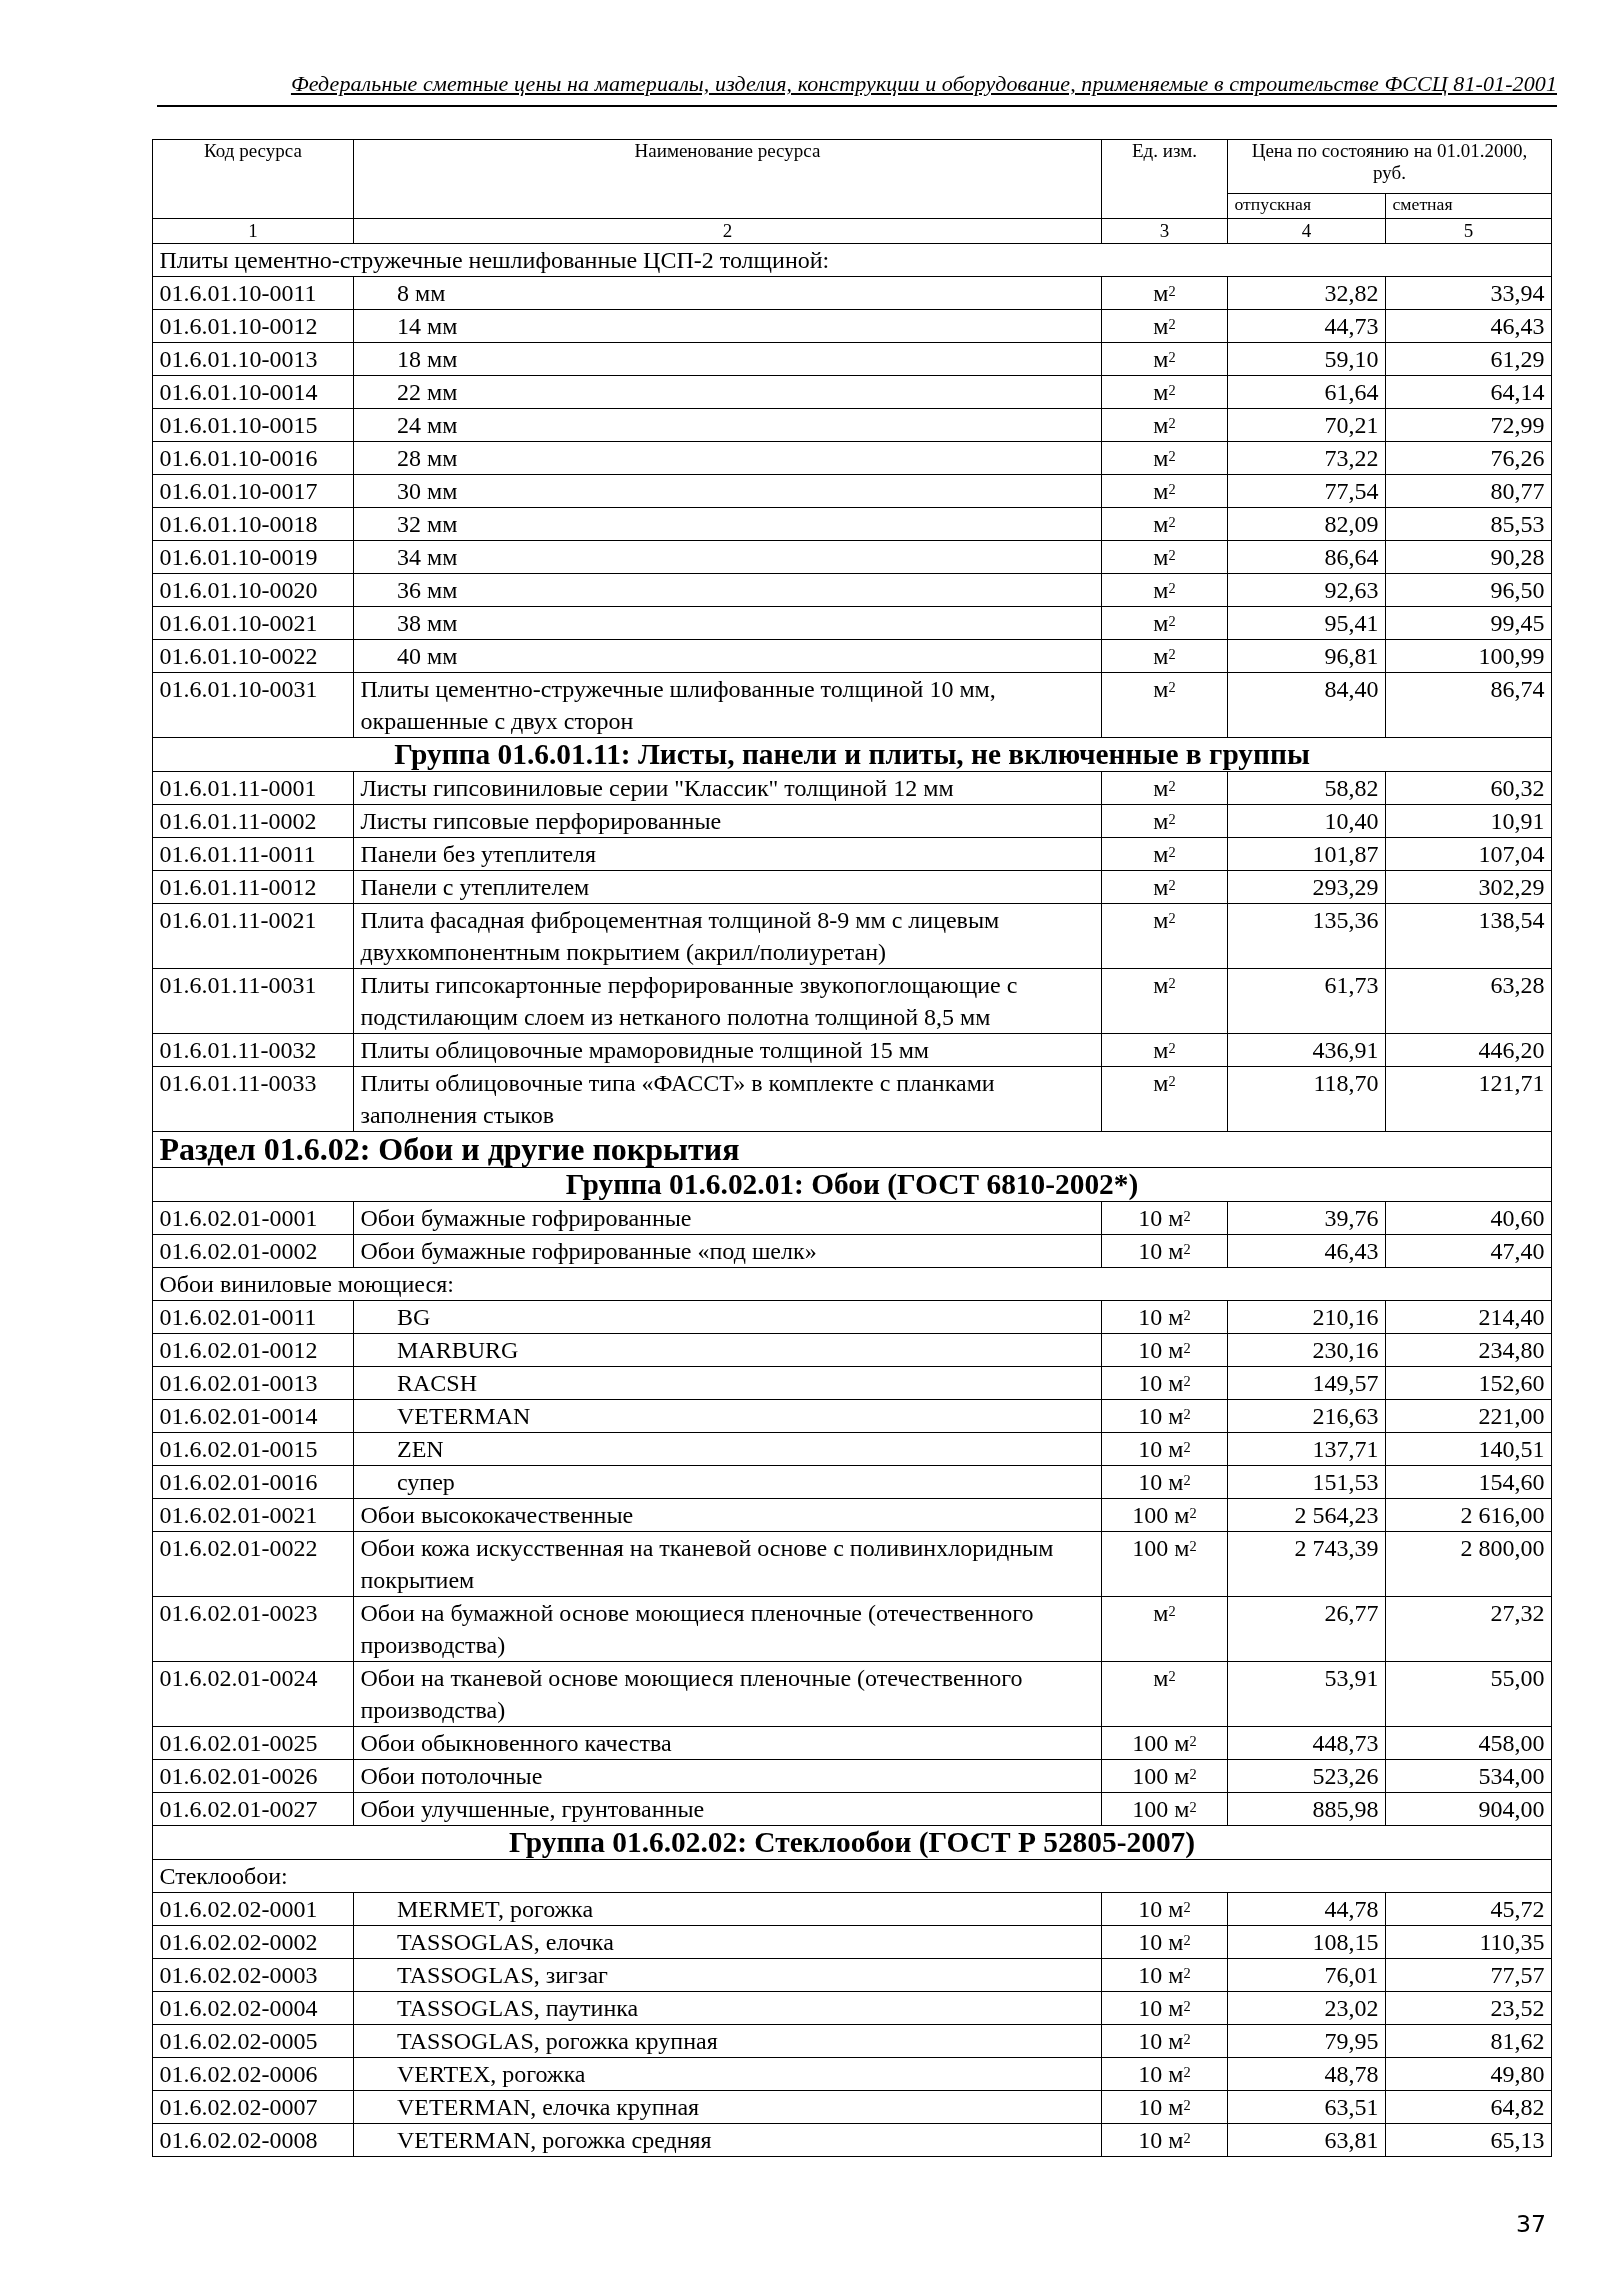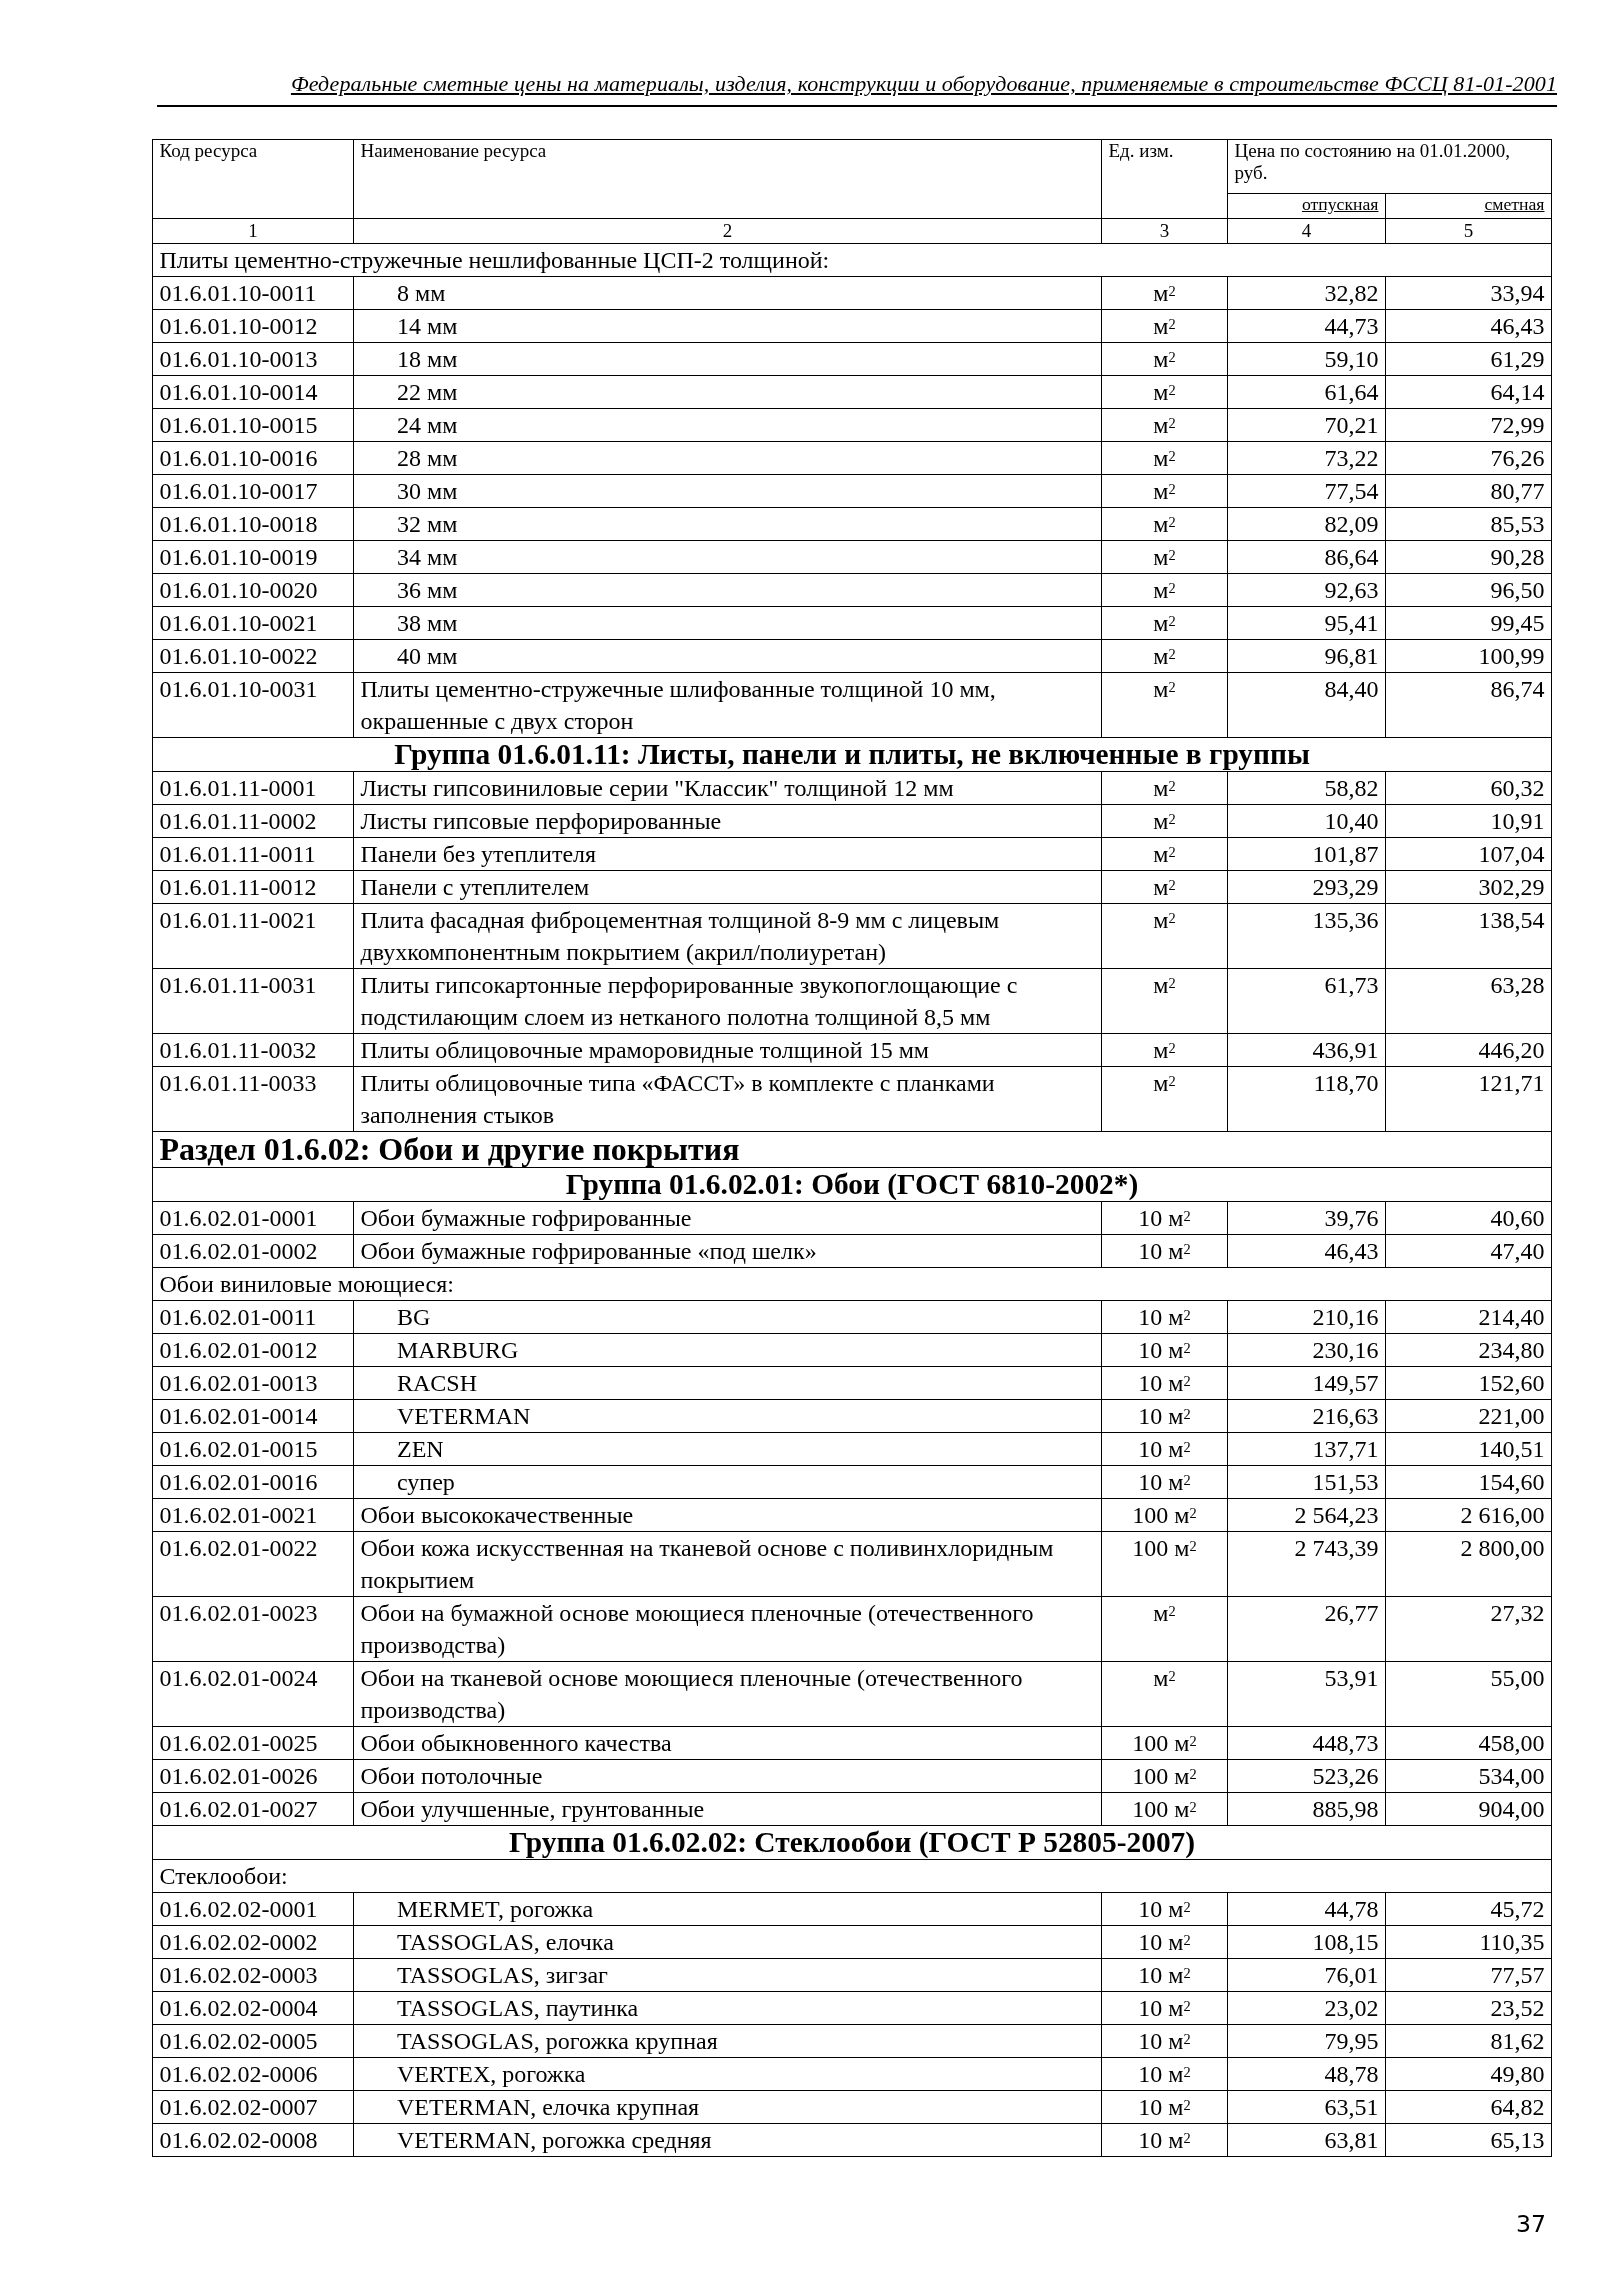--- a/index.html
+++ b/index.html
@@ -12,22 +12,22 @@
   table.price {
     position: absolute; left: 152px; top: 139px; width: 1399px;
     border-collapse: collapse; table-layout: fixed; font-size: 24px; line-height: 32px;
   }
   table.price td, table.price th { border: 1.3px solid #000; padding: 0 6.5px; vertical-align: top; font-weight: normal; }
   table.price col.c1 { width: 201px; }
   table.price col.c2 { width: 748px; }
   table.price col.c3 { width: 126px; }
   table.price col.c4 { width: 158px; }
   table.price col.c5 { width: 166px; }
-  th.hd { font-size: 19px; line-height: 22px; text-align: left; vertical-align: middle; }
-  th.hd-sub { font-size: 17.7px; line-height: 21px; text-align: right; padding: 0 2.6px; text-decoration: underline; }
+  th.hd { font-size: 19px; line-height: 22px; text-align: center; vertical-align: middle; }
+  th.hd-sub { font-size: 17.7px; line-height: 21px; text-align: left; padding: 0 2.6px; }
   td.num-row { font-size: 19px; line-height: 23.6px; text-align: center; padding: 0; }
   td.code { white-space: nowrap; padding-left: 5.2px; padding-right: 2.6px; }
   td.name { }
   td.name.indent { padding-left: 43px; }
   td.unit { text-align: center; white-space: nowrap; padding: 0 2.6px; }
   td.price-cell { text-align: right; white-space: nowrap; }
   sup { font-size: 60%; line-height: 0; position: relative; top: -0.3em; vertical-align: baseline; }
   tr.subhead td { }
   tr.group td { text-align: center; font-weight: bold; font-size: 29.4px; line-height: 33px; }
   tr.section td { text-align: left; font-weight: bold; font-size: 32px; line-height: 35px; }

